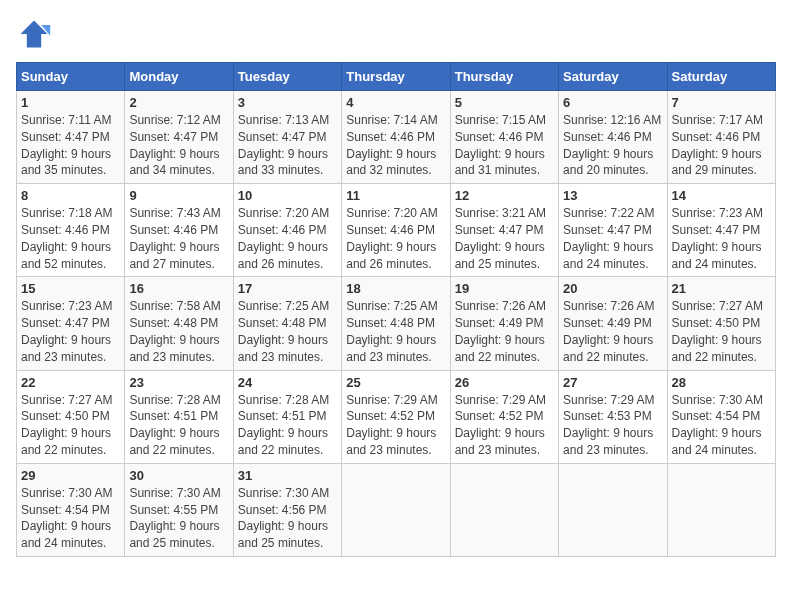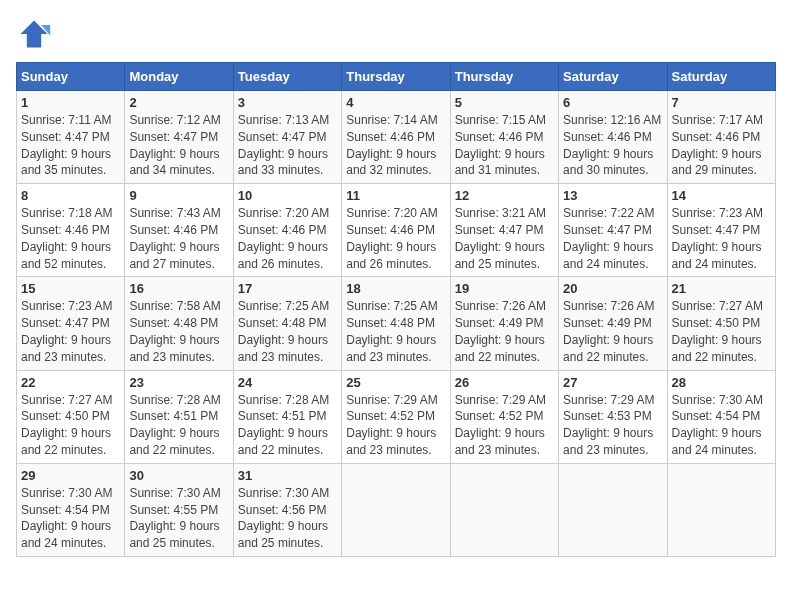--- a/index.html
+++ b/index.html
@@ -161,21 +161,21 @@
           <span>Sunrise: 7:15 AM</span><br>
           <span>Sunset: 4:46 PM</span><br>
           <span>Daylight: 9 hours and 31 minutes.</span>
         </div>
       </td>
         <td>
         <span class="day-number">6</span>
         <div class="day-info">
           <span>Sunrise: 12:16 AM</span><br>
           <span>Sunset: 4:46 PM</span><br>
-          <span>Daylight: 9 hours and 30 minutes.</span>
+          <span>Daylight: 9 hours and 20 minutes.</span>
         </div>
       </td>
         <td>
         <span class="day-number">7</span>
         <div class="day-info">
           <span>Sunrise: 7:17 AM</span><br>
           <span>Sunset: 4:46 PM</span><br>
           <span>Daylight: 9 hours and 29 minutes.</span>
         </div>
       </td>

